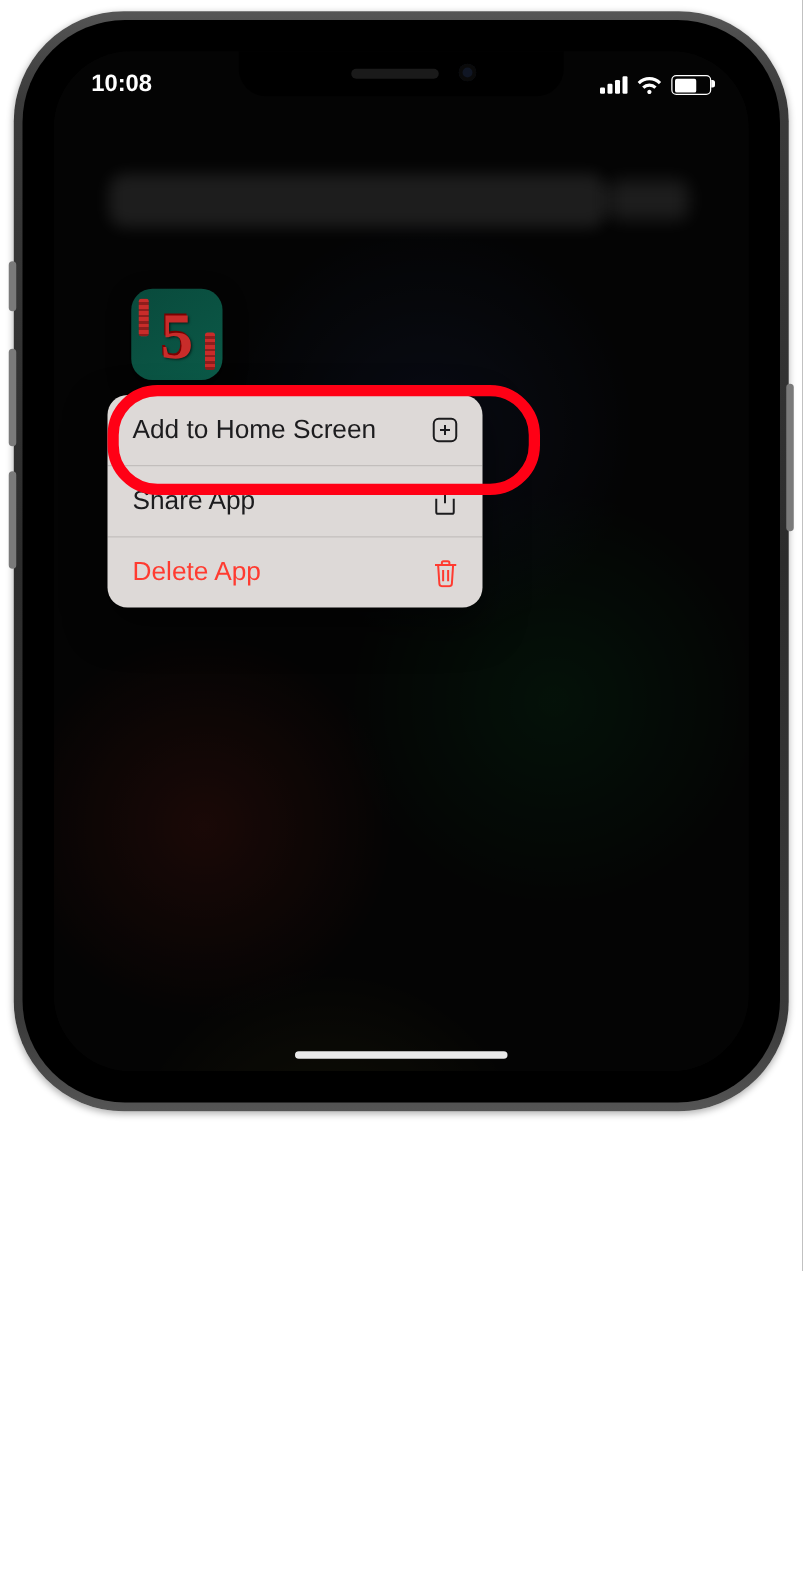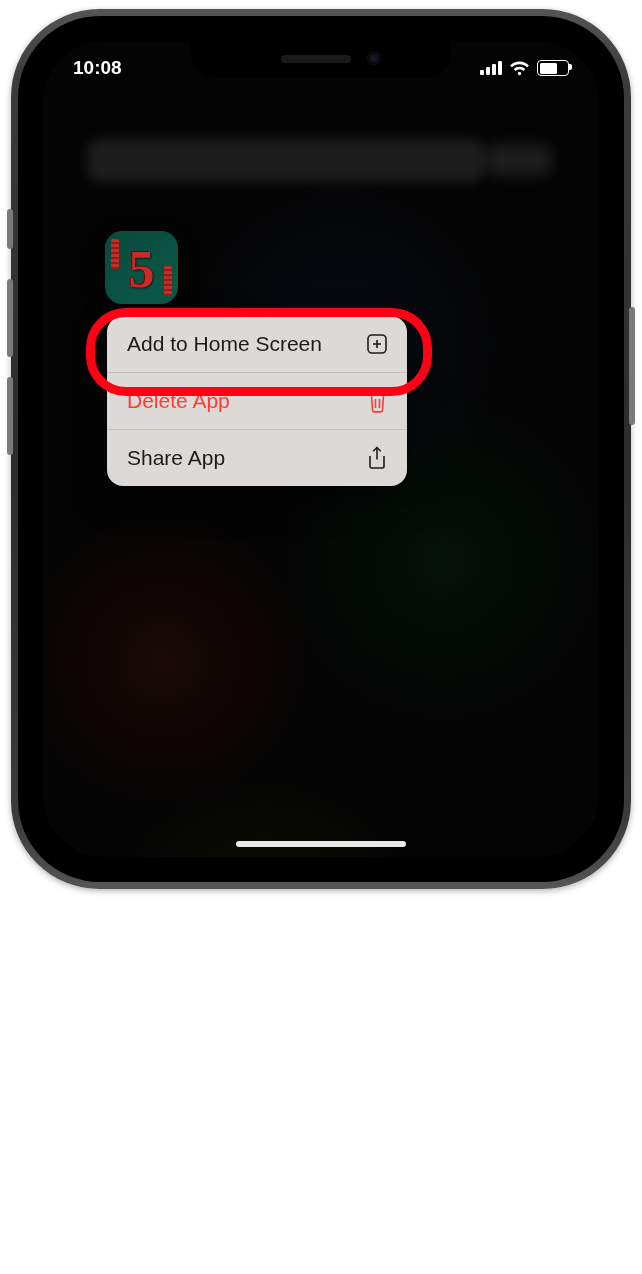--- a/index.html
+++ b/index.html
@@ -140,21 +140,21 @@
     position:absolute; top:8px; background:#c82c2a;
   }
   .app-icon .ruler.l { left:6px; width:8px; height:30px; border-radius:2px;
     background:repeating-linear-gradient(180deg,#c82c2a 0 3px,#8e1d1c 3px 5px); }
   .app-icon .ruler.r { right:6px; bottom:8px; top:auto; width:8px; height:30px; border-radius:2px;
     background:repeating-linear-gradient(180deg,#c82c2a 0 3px,#8e1d1c 3px 5px); }
 
   
   .menu {
     position:absolute;
-    left:64px; top:275px;
+    left:43px; top:275px;
     width:300px;
     border-radius:16px;
     background:#ddd9d7;
     box-shadow:0 14px 32px rgba(0,0,0,.55);
     overflow:hidden;
     z-index:30;
   }
   .menu-row {
     display:flex; align-items:center; justify-content:space-between;
     height:56px; padding:0 18px 0 20px;
@@ -233,43 +233,43 @@
         <div class="menu-row">
           <span>Add to Home Screen</span>
           <span class="ic">
             <svg width="22" height="22" viewBox="0 0 22 22" fill="none" stroke="#1c1c1e" stroke-width="1.6">
               <rect x="2" y="2" width="18" height="18" rx="4"></rect>
               <path d="M11 7v8M7 11h8"></path>
             </svg>
           </span>
         </div>
 
+        <div class="menu-row">
+          <span>Share App</span>
+          <span class="ic">
+            <svg width="22" height="24" viewBox="0 0 22 24" fill="none" stroke="#1c1c1e" stroke-width="1.6">
+              <path d="M11 1.5v12"></path>
+              <path d="M7.2 5.2L11 1.5l3.8 3.7"></path>
+              <path d="M4 10v10.5a1.5 1.5 0 0 0 1.5 1.5h11A1.5 1.5 0 0 0 18 20.5V10"></path>
+            </svg>
+          </span>
+        </div>
+
         <div class="menu-row destructive">
           <span>Delete App</span>
           <span class="ic">
             <svg width="21" height="23" viewBox="0 0 21 23" fill="none" stroke="#ff3b30" stroke-width="1.6">
               <path d="M2 5h17"></path>
               <path d="M7.5 5V3.2A1.2 1.2 0 0 1 8.7 2h3.6a1.2 1.2 0 0 1 1.2 1.2V5"></path>
               <path d="M4.5 5l1 15a2 2 0 0 0 2 1.9h6a2 2 0 0 0 2-1.9l1-15"></path>
               <path d="M8.5 9v9M12.5 9v9"></path>
             </svg>
           </span>
         </div>
 
-        <div class="menu-row">
-          <span>Share App</span>
-          <span class="ic">
-            <svg width="22" height="24" viewBox="0 0 22 24" fill="none" stroke="#1c1c1e" stroke-width="1.6">
-              <path d="M11 1.5v12"></path>
-              <path d="M7.2 5.2L11 1.5l3.8 3.7"></path>
-              <path d="M4 10v10.5a1.5 1.5 0 0 0 1.5 1.5h11A1.5 1.5 0 0 0 18 20.5V10"></path>
-            </svg>
-          </span>
-        </div>
-
       </div>
 
       <div class="annotation"></div>
 
       <div class="home-ind"></div>
     </div>
   </div>
 </div>
 
 </body></html>

